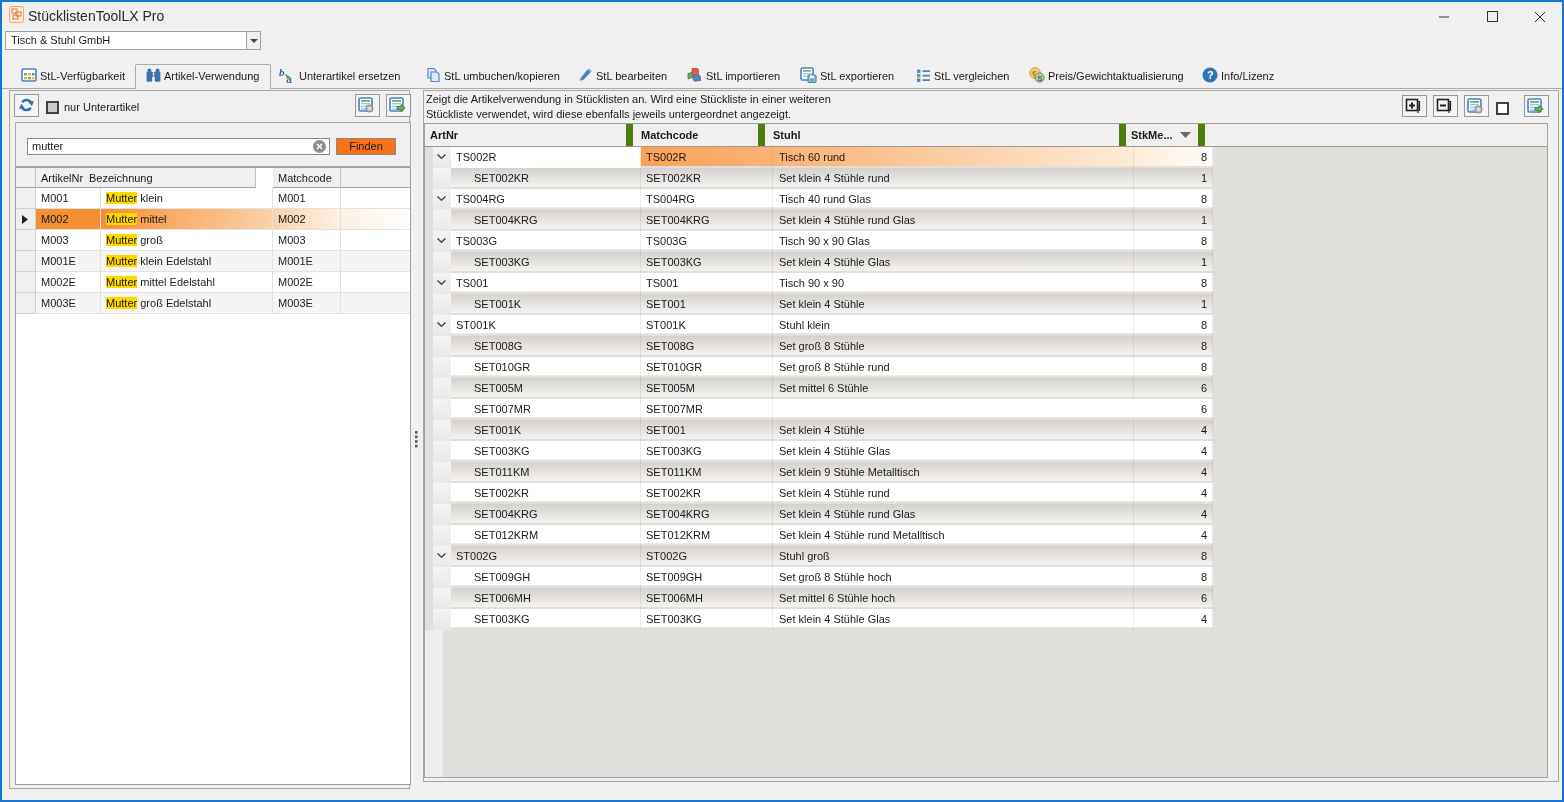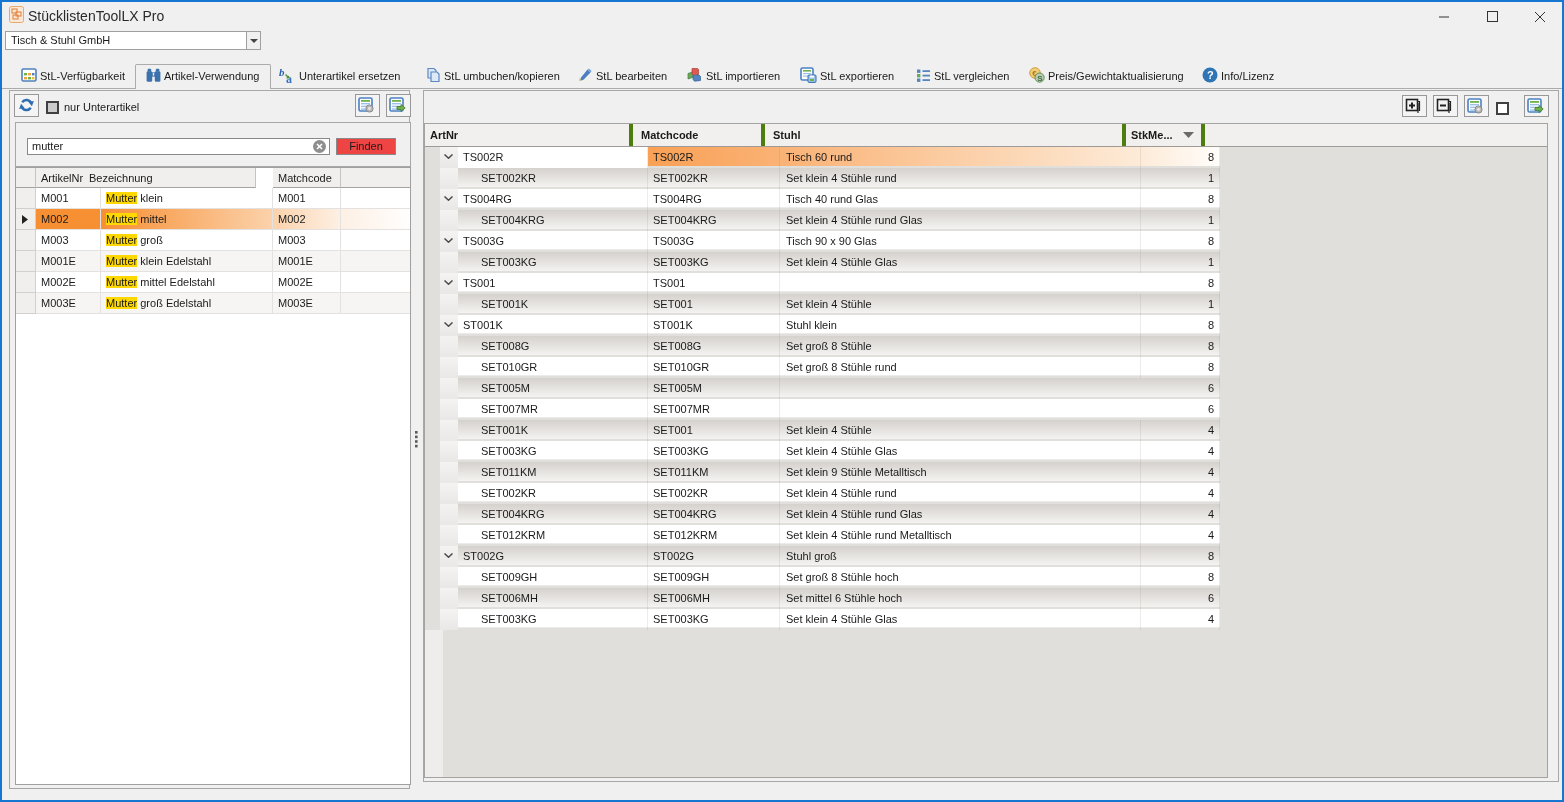--- a/index.html
+++ b/index.html
@@ -22,40 +22,40 @@
 
 #lpanel{position:absolute;left:9px;top:90px;width:401px;height:699px;border:1px solid #a7a7a7;background:#f0f0f0}
 #refreshbtn{position:absolute;left:4px;top:3px;width:25px;height:23px;background:#f4f4f4;border:1px solid #989898}
 #cb1{position:absolute;left:36px;top:10px;width:13px;height:13px;border:2px solid #404040;background:#cccccc}
 #cb1lab{position:absolute;left:54px;top:10px}
 .tbtn{position:absolute;top:3px;width:25px;height:23px;background:#f4f4f4;border:1px solid #989898}
 #searchbox{position:absolute;left:5px;top:31px;width:396px;height:45px;border:1px solid #a7a7a7;background:#f0f0f0}
 #searchinput{position:absolute;left:11px;top:15px;width:303px;height:17px;background:#fff;border:1px solid #898989}
 #searchinput .sv{position:absolute;left:4px;top:1px}
 #clearx{position:absolute;left:auto;right:3px;top:1px;width:13px;height:13px;border-radius:50%;background:#8e8e8e}
-#findbtn{position:absolute;left:320px;top:15px;width:60px;height:17px;background:#ef4444;border:1px solid #8a8a8a;text-align:center;line-height:15px}
+#findbtn{position:absolute;left:320px;top:15px;width:60px;height:17px;background:#f97316;border:1px solid #8a8a8a;text-align:center;line-height:15px}
 
 #lgrid{position:absolute;left:5px;top:76px;width:396px;height:618px;background:#fff;border:1px solid #a0a0a0}
 .lh{position:absolute;top:0;height:20px;background:#f0efee;border-right:1px solid #c6c4c2;border-bottom:1px solid #a5a2a0;line-height:20px;padding-left:5px}
 .lrow{position:absolute;left:0;height:21px;width:394px;line-height:20px}
 .lrow .sel{position:absolute;left:0;top:0;width:20px;height:21px;background:#f0efee;border-right:1px solid #d2d0ce;border-bottom:1px solid #d2d0ce}
 .lrow .c{position:absolute;top:0;height:21px;border-right:1px solid #e4e2e0;border-bottom:1px solid #e4e2e0;padding-left:5px;line-height:20px;white-space:nowrap}
 .hl{background:#ffd800}
 
 #splitdots{position:absolute;left:415px;top:431px;width:3px;height:17px}
 
 #rpanel{position:absolute;left:423px;top:90px;width:1136px;height:692px;border:1px solid #a7a7a7;background:#f0f0f0}
 #rdesc{position:absolute;left:2px;top:1px;line-height:15px}
 .rtbtn{position:absolute;top:4px;width:25px;height:22px;background:#f4f4f4;border:1px solid #989898}
 #cb2{position:absolute;left:1072px;top:11px;width:13px;height:13px;border:2px solid #404040;background:#fff}
 
 #rgrid{position:absolute;left:0px;top:32px;width:1124px;height:655px;border:1px solid #a5a2a0;background:#e1dfdc}
 #rghead{position:absolute;left:0;top:0;width:1122px;height:23px;background:#f1f0ee;border-bottom:1px solid #9d9a97}
-.rh{position:absolute;top:0;height:22px;line-height:22px;font-weight:bold;border-right:4px solid #4d7c0f;padding-left:8px}
-.tr{position:absolute;left:15px;width:780px;height:19px;line-height:20px;white-space:nowrap}
+.rh{position:absolute;top:0;height:22px;line-height:22px;font-weight:bold;border-right:7px solid #4d7c0f;padding-left:8px}
+.tr{position:absolute;left:8px;width:780px;height:19px;line-height:20px;white-space:nowrap}
 .tr .ind{position:absolute;left:0;top:0;width:18px;height:21px;background:linear-gradient(#f4f3f2,#eae8e6)}
 .tr.g{background:linear-gradient(#d5d1cd,#f4f3f1)}
 .tr.w{background:#fff;border-bottom:1px solid #ecebe9}
 .tc{position:absolute;top:0;height:21px;border-right:1px solid rgba(120,110,100,0.13)}
 .t1{left:18px;width:190px}.t2{left:208px;width:132px}.t3{left:340px;width:361px}.t4{left:701px;width:79px;text-align:right;padding-right:5px}
 .tr .txt1{position:absolute;top:0}
 .chev{position:absolute;left:4px;top:7px;width:9px;height:5px}
 </style></head>
 <body>
 <div id="frame"></div>
@@ -252,20 +252,21 @@
 </div>
 
 <svg id="splitdots" viewBox="0 0 3 17">
     <rect x="0" y="0" width="2.6" height="2.6" fill="#5a5a5a"></rect>
     <rect x="0" y="4.6" width="2.6" height="2.6" fill="#5a5a5a"></rect>
     <rect x="0" y="9.2" width="2.6" height="2.6" fill="#5a5a5a"></rect>
     <rect x="0" y="13.8" width="2.6" height="2.6" fill="#5a5a5a"></rect>
   </svg>
 
 <div id="rpanel">
+  <div id="rdesc">Zeigt die Artikelverwendung in Stücklisten an. Wird eine Stückliste in einer weiteren<br>Stückliste verwendet, wird diese ebenfalls jeweils untergeordnet angezeigt.</div>
   <div class="rtbtn" style="left:978px"><svg width="17" height="17" viewBox="0 0 17 17" style="margin:2px 0 0 2px">
         <path d="M5,3.5 h9.5 v9.5" fill="none" stroke="#222" stroke-width="1.2"></path>
         <path d="M3.5,5.5 h9.5 v9.5" fill="none" stroke="#222" stroke-width="1.2"></path>
         <rect x="1.5" y="1.5" width="11" height="11" fill="#f4f4f4" stroke="#222" stroke-width="1.6"></rect>
         <path d="M7,4.5 v6 M4,7.5 h6" stroke="#222" stroke-width="2"></path>
       </svg></div>
   <div class="rtbtn" style="left:1009px"><svg width="17" height="17" viewBox="0 0 17 17" style="margin:2px 0 0 2px">
         <path d="M5,3.5 h9.5 v9.5" fill="none" stroke="#222" stroke-width="1.2"></path>
         <path d="M3.5,5.5 h9.5 v9.5" fill="none" stroke="#222" stroke-width="1.2"></path>
         <rect x="1.5" y="1.5" width="11" height="11" fill="#f4f4f4" stroke="#222" stroke-width="1.6"></rect>
@@ -386,20 +387,23 @@
           <span class="tc t4">1</span>
           <span class="ind"></span>
         </div>
         <div class="tr w" style="top:126px;">
           <span class="tc t1" style="">
             <span class="txt1" style="left:5px">TS001</span>
           </span>
           <span class="tc t2">
             <span class="txt1" style="left:5px">TS001</span>
           </span>
+          <span class="tc t3">
+            <span class="txt1" style="left:6px">Tisch 90 x 90</span>
+          </span>
           <span class="tc t4">8</span>
           <span class="ind"></span>
           <svg class="chev" viewBox="0 0 9 5">
             <path d="M0.5,0.5 L4.5,4.2 8.5,0.5" fill="none" stroke="#4a4a48" stroke-width="1.5"></path>
           </svg>
         </div>
         <div class="tr g" style="top:147px;">
           <span class="tc t1" style="">
             <span class="txt1" style="left:23px">SET001K</span>
           </span>
@@ -454,20 +458,23 @@
           <span class="tc t4">8</span>
           <span class="ind"></span>
         </div>
         <div class="tr g" style="top:231px;">
           <span class="tc t1" style="">
             <span class="txt1" style="left:23px">SET005M</span>
           </span>
           <span class="tc t2">
             <span class="txt1" style="left:5px">SET005M</span>
           </span>
+          <span class="tc t3">
+            <span class="txt1" style="left:6px">Set mittel 6 Stühle</span>
+          </span>
           <span class="tc t4">6</span>
           <span class="ind"></span>
         </div>
         <div class="tr w" style="top:252px;">
           <span class="tc t1" style="">
             <span class="txt1" style="left:23px">SET007MR</span>
           </span>
           <span class="tc t2">
             <span class="txt1" style="left:5px">SET007MR</span>
           </span>

